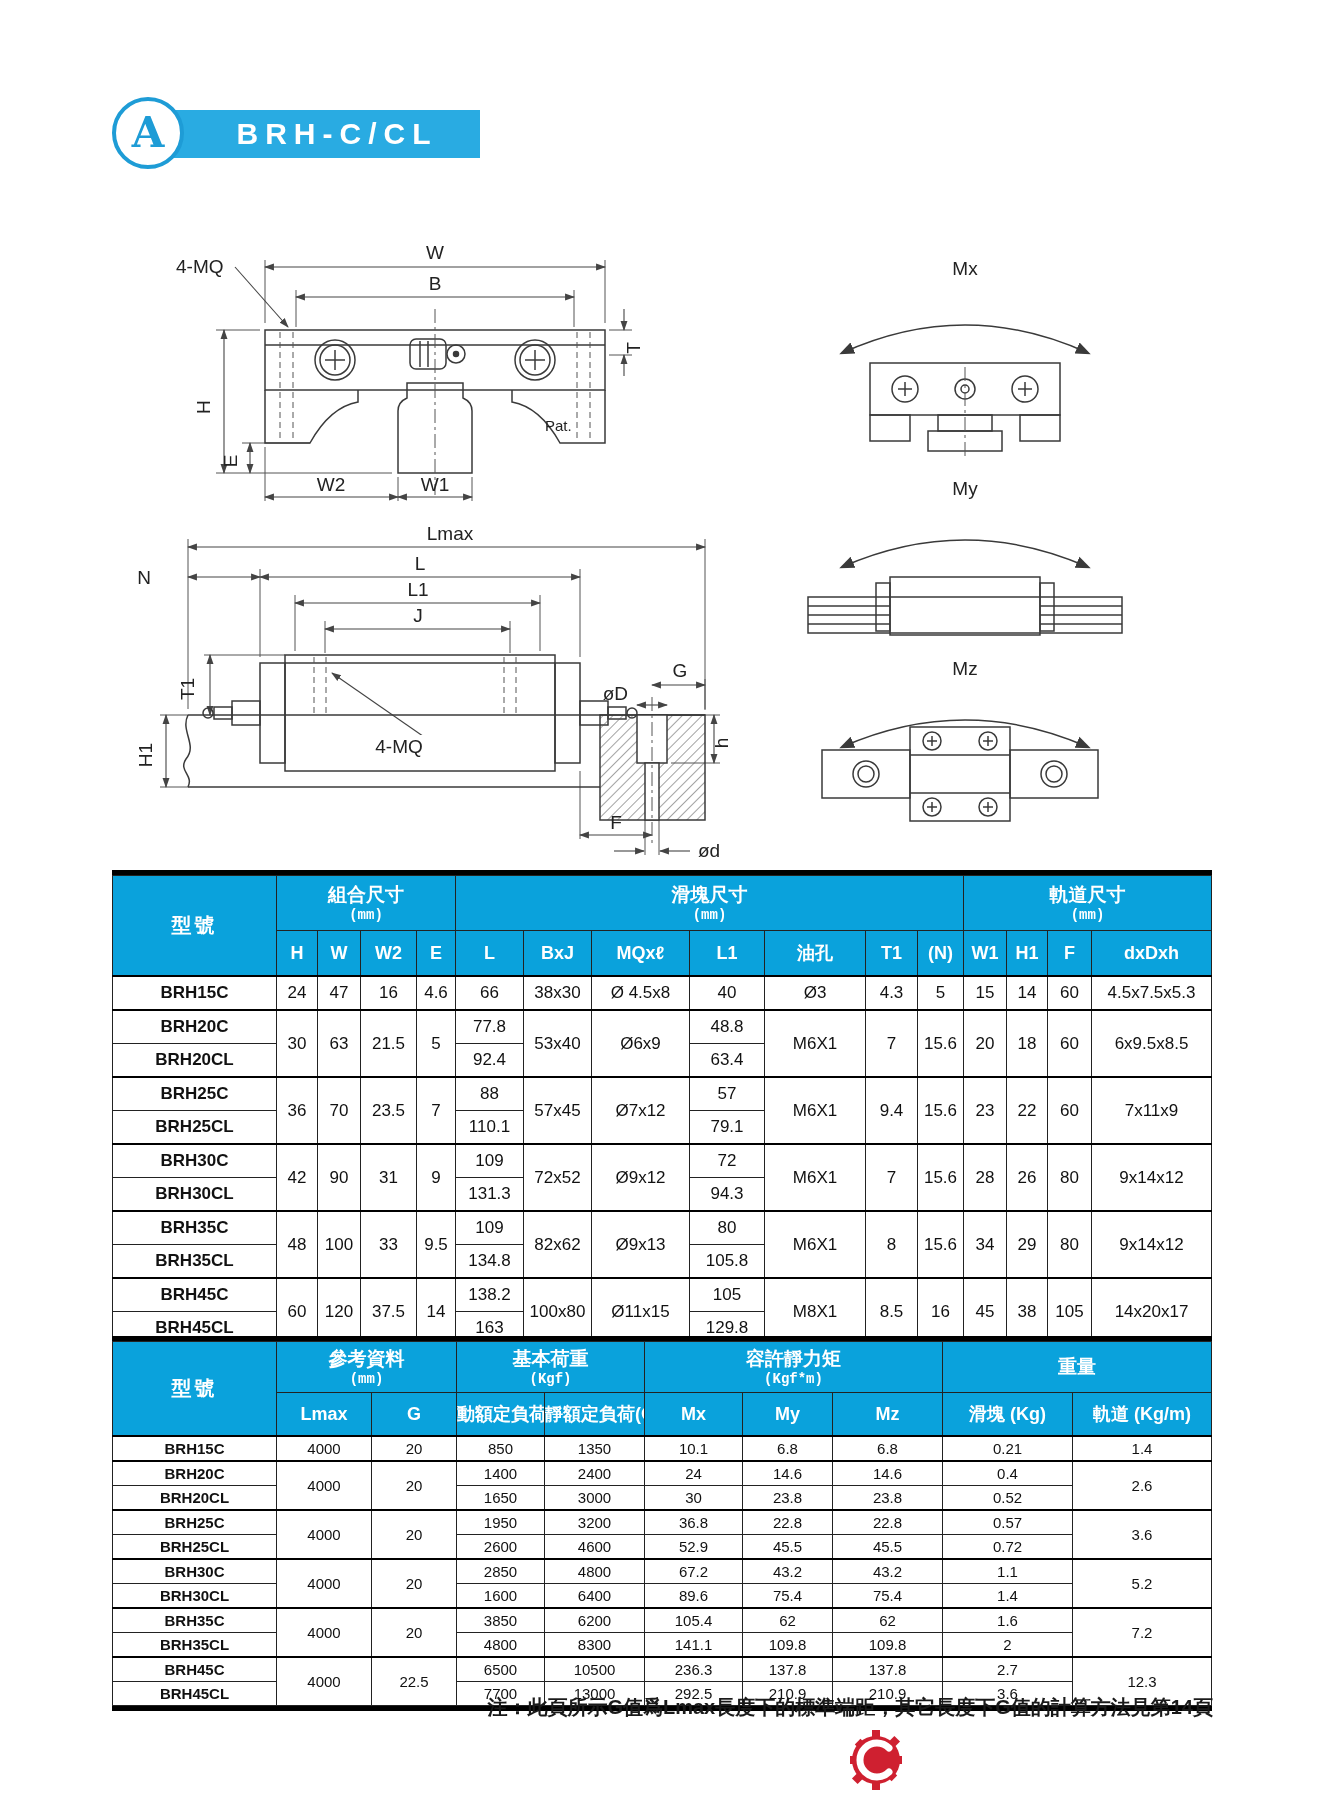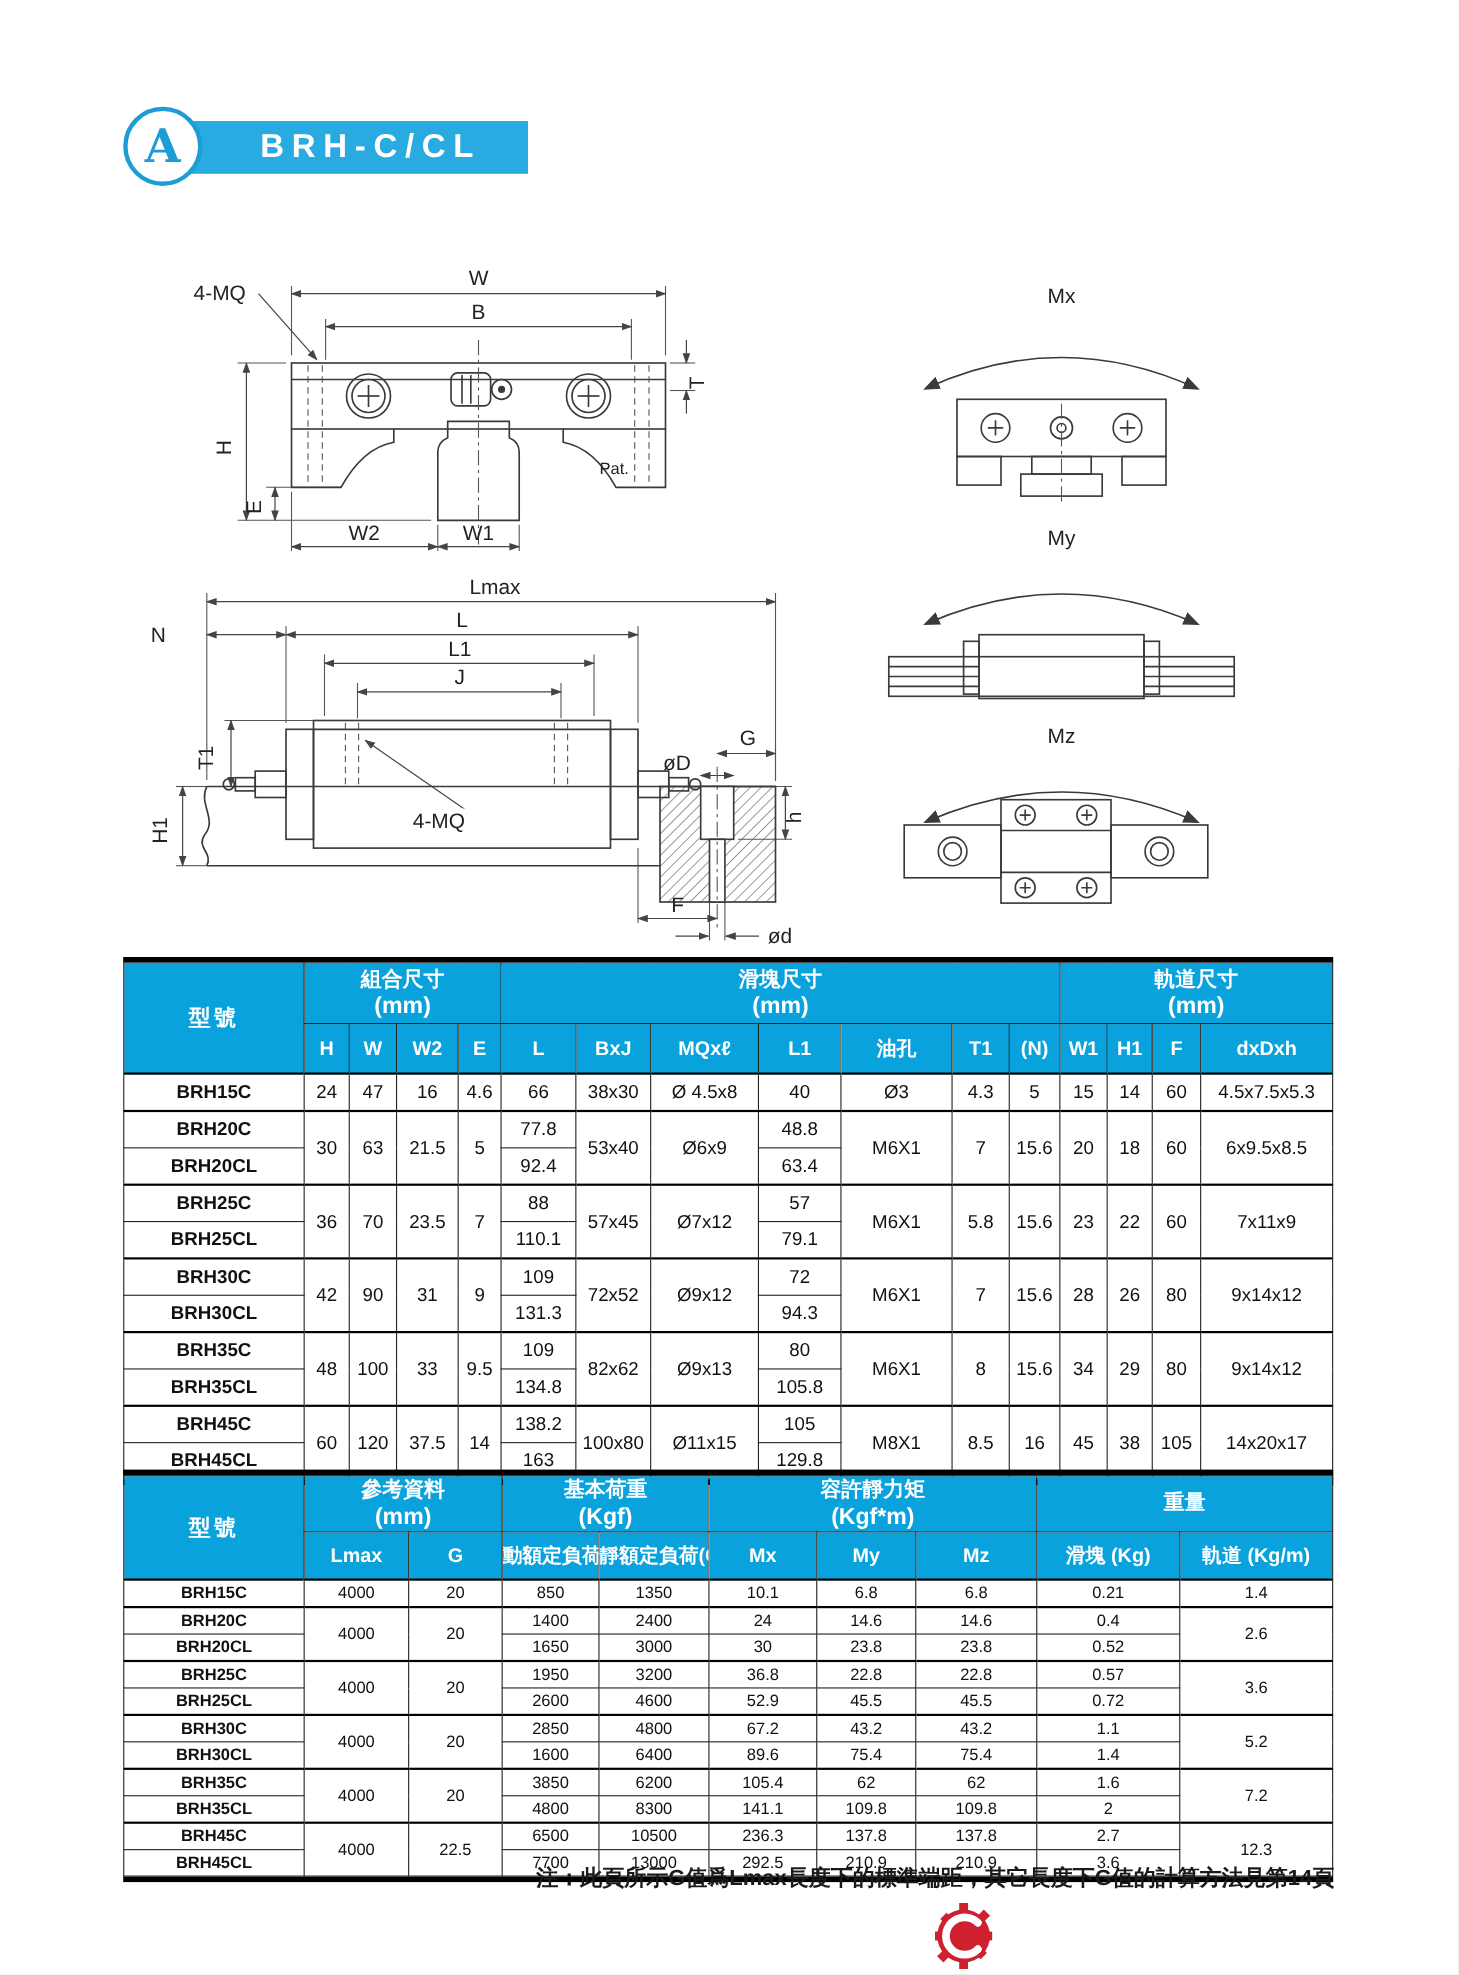--- a/index.html
+++ b/index.html
@@ -26,21 +26,21 @@
 
   
   .twrap { position:absolute; border-top:5px solid #000; border-bottom:5px solid #000; }
   #w1 { left:112px; top:870px; }
   #w2 { left:112px; top:1336px; }
   table { border-collapse:collapse; table-layout:fixed; width:1099px; }
   th, td { border:1px solid #222; text-align:center; vertical-align:middle; padding:0;
            overflow:hidden; white-space:nowrap; }
   thead th { background:#0aa2dc; color:#fff; font-weight:bold; }
   .gt { font-size:19px; line-height:1.3; }
-  .gu { font-size:21px; }
+  .gu { font-size:14px;font-family:Liberation Mono, monospace; }
   .corner { font-size:20px; letter-spacing:3px;margin-top:14px; }
   #t1 thead tr.grp th { height:54px; }
   #t1 thead tr.sub th { height:44px; font-size:18px; border-bottom:2px solid #000; }
   #t2 thead tr.grp th { height:50px; }
   #t2 thead tr.sub th { height:42px; font-size:18px; border-bottom:2px solid #000; }
   thead th.small { font-size:13px; }
   #t1 tbody td { height:32px; font-size:17px; color:#111; background:#fff; }
   #t2 tbody td { height:23px; font-size:15px; color:#111; background:#fff; }
   tbody td.model { font-weight:bold; font-size:16px; }
   #t2 tbody td.model { font-size:15px; }
@@ -397,21 +397,21 @@
             <td class="model">BRH25C</td>
             <td rowspan="2">36</td>
             <td rowspan="2">70</td>
             <td rowspan="2">23.5</td>
             <td rowspan="2">7</td>
             <td>88</td>
             <td rowspan="2">57x45</td>
             <td rowspan="2">Ø7x12</td>
             <td>57</td>
             <td rowspan="2">M6X1</td>
-            <td rowspan="2">5.8</td>
+            <td rowspan="2">9.4</td>
             <td rowspan="2">15.6</td>
             <td rowspan="2">23</td>
             <td rowspan="2">22</td>
             <td rowspan="2">60</td>
             <td rowspan="2">7x11x9</td>
           </tr>
           <tr>
             <td class="model">BRH25CL</td>
             <td>110.1</td>
             <td>79.1</td>

